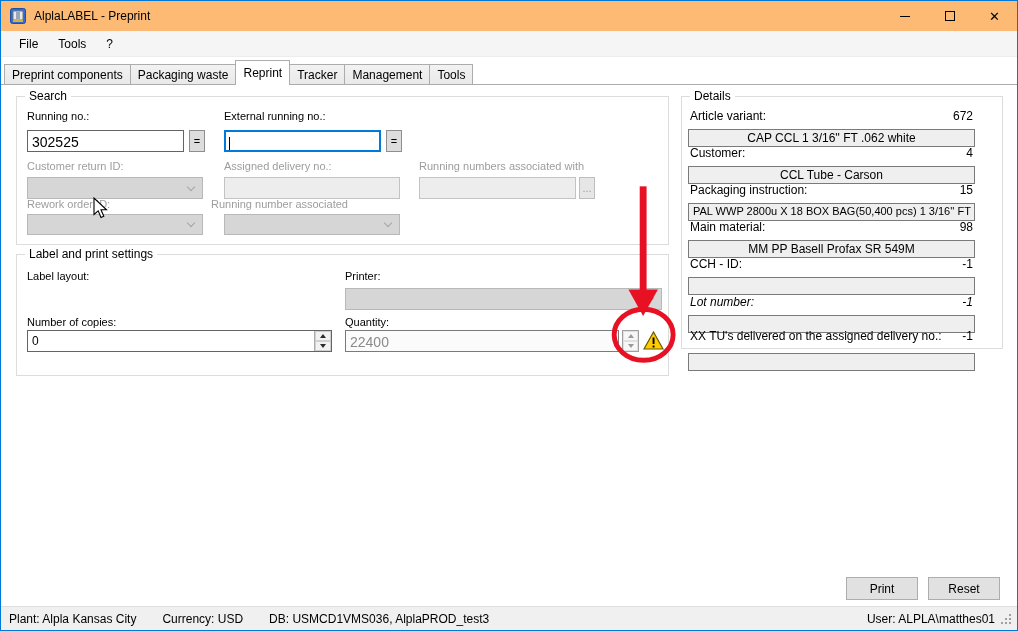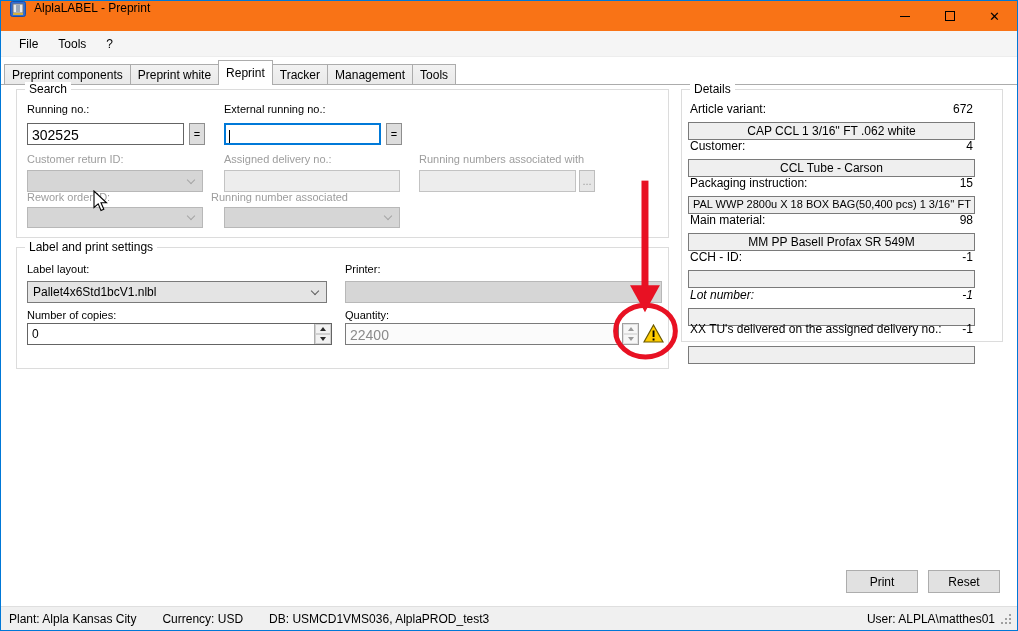--- a/index.html
+++ b/index.html
@@ -3,37 +3,37 @@
 <meta charset="utf-8">
 <style>
   * { margin:0; padding:0; box-sizing:border-box; }
   html,body { width:1018px; height:631px; font-family:"Liberation Sans", sans-serif; background:#888; }
   .window {
     position:absolute; left:0; top:0; width:1018px; height:631px;
     background:#fff; border:1px solid #0078D7; display:flex; flex-direction:column;
     font-size:12px; color:#000; overflow:hidden;
   }
   
-  .titlebar { height:30px; background:#f97316; display:flex; flex-shrink:0; }
+  .titlebar { height:30px; background:#fdba74; display:flex; align-items:center; flex-shrink:0; }
   .appicon { width:16px; height:16px; margin:0 8px 0 9px; }
   .title-text { font-size:12px; color:#000; }
   .win-controls { margin-left:auto; display:flex; height:100%; }
   .win-btn { width:45px; height:100%; display:flex; align-items:center; justify-content:center; color:#000; font-size:13px; }
   .min-glyph { width:10px; height:1px; background:#000; }
   .max-glyph { width:10px; height:10px; border:1px solid #000; }
   
   .menubar { height:26px; background:#F5F5F5; display:flex; align-items:center; padding-left:8px; flex-shrink:0; border-bottom:1px solid #EDEDED;}
   .menu-item { padding:4px 10px; font-size:12px; }
   
   .tabstrip { height:28px; background:#fff; display:flex; align-items:flex-end; padding-left:3px; flex-shrink:0; position:relative; }
   .tabstrip::after { content:""; position:absolute; left:0; right:0; bottom:0; height:1px; background:#ACACAC; }
   .tab { height:21px; padding:3px 7px 2px; background:linear-gradient(#F2F2F2,#E9E9E9); border:1px solid #ACACAC; border-bottom:none; margin-right:-1px; font-size:12px; white-space:nowrap; position:relative;text-align:center; }
   .tab.active { height:25px; background:#fff; z-index:3; padding-top:5px; }
   
-  .tabpage { position:relative; flex:1; background:#fff; }
+  .tabpage { position:relative; flex:1; background:#fff;margin-top:7px; }
   
   .groupbox { position:absolute; border:1px solid #DCDCDC; }
   .groupbox > .legend { position:absolute; top:-8px; left:8px; background:#fff; padding:0 4px; font-size:12px; color:#000; }
   
   .flabel { position:absolute; font-size:11px; color:#000; white-space:nowrap; }
   .flabel.dis { color:#9D9D9D; }
   .tb { position:absolute; background:#fff; border:1px solid #646464; font-size:14px; padding:3px 4px 0; overflow:hidden; white-space:nowrap; }
   .tb.focused { border:2px solid #0079D8; padding:2px 3px 0; }
   .tb.dis { background:#EDEDED; border:1px solid #C3C3C3; }
   .tb.gray-text { color:#8A8A8A; background:#FBFBFB; border:1px solid #7A7A7A; }
@@ -94,21 +94,21 @@
   </div>
 
   <div class="menubar">
     <span class="menu-item">File</span>
     <span class="menu-item">Tools</span>
     <span class="menu-item">?</span>
   </div>
 
   <div class="tabstrip">
     <div class="tab">Preprint components</div>
-    <div class="tab">Preprint white</div>
+    <div class="tab">Packaging waste</div>
     <div class="tab active">Reprint</div>
     <div class="tab">Tracker</div>
     <div class="tab">Management</div>
     <div class="tab">Tools</div>
   </div>
 
   <div class="tabpage">
 
     <div class="groupbox" style="left:15px; top:4px; width:653px; height:149px;">
       <span class="legend">Search</span>
@@ -141,24 +141,20 @@
       <span class="flabel dis" style="left:194px; top:101px;">Running number associated</span>
       <div class="combo dis" style="left:207px; top:117px; width:176px; height:21px;">
           <span class="chev" style="top:5px;"></span>
         </div>
     </div>
 
     <div class="groupbox" style="left:15px; top:162px; width:653px; height:122px;">
       <span class="legend">Label and print settings</span>
 
       <span class="flabel" style="left:10px; top:15px;">Label layout:</span>
-      <div class="combo enabled" style="left:10px; top:33px; width:300px; height:22px;">
-        <span>Pallet4x6Std1bcV1.nlbl</span>
-        <span class="chev"></span>
-      </div>
 
       <span class="flabel" style="left:328px; top:15px;">Printer:</span>
       <div class="combo dis" style="left:328px; top:33px; width:317px; height:22px;">
           <span class="chev"></span>
         </div>
 
       <span class="flabel" style="left:10px; top:61px;">Number of copies:</span>
       <div class="spin" style="left:10px; top:75px; width:305px; height:22px;">
         <span class="val">0</span>
         <span class="btns">

